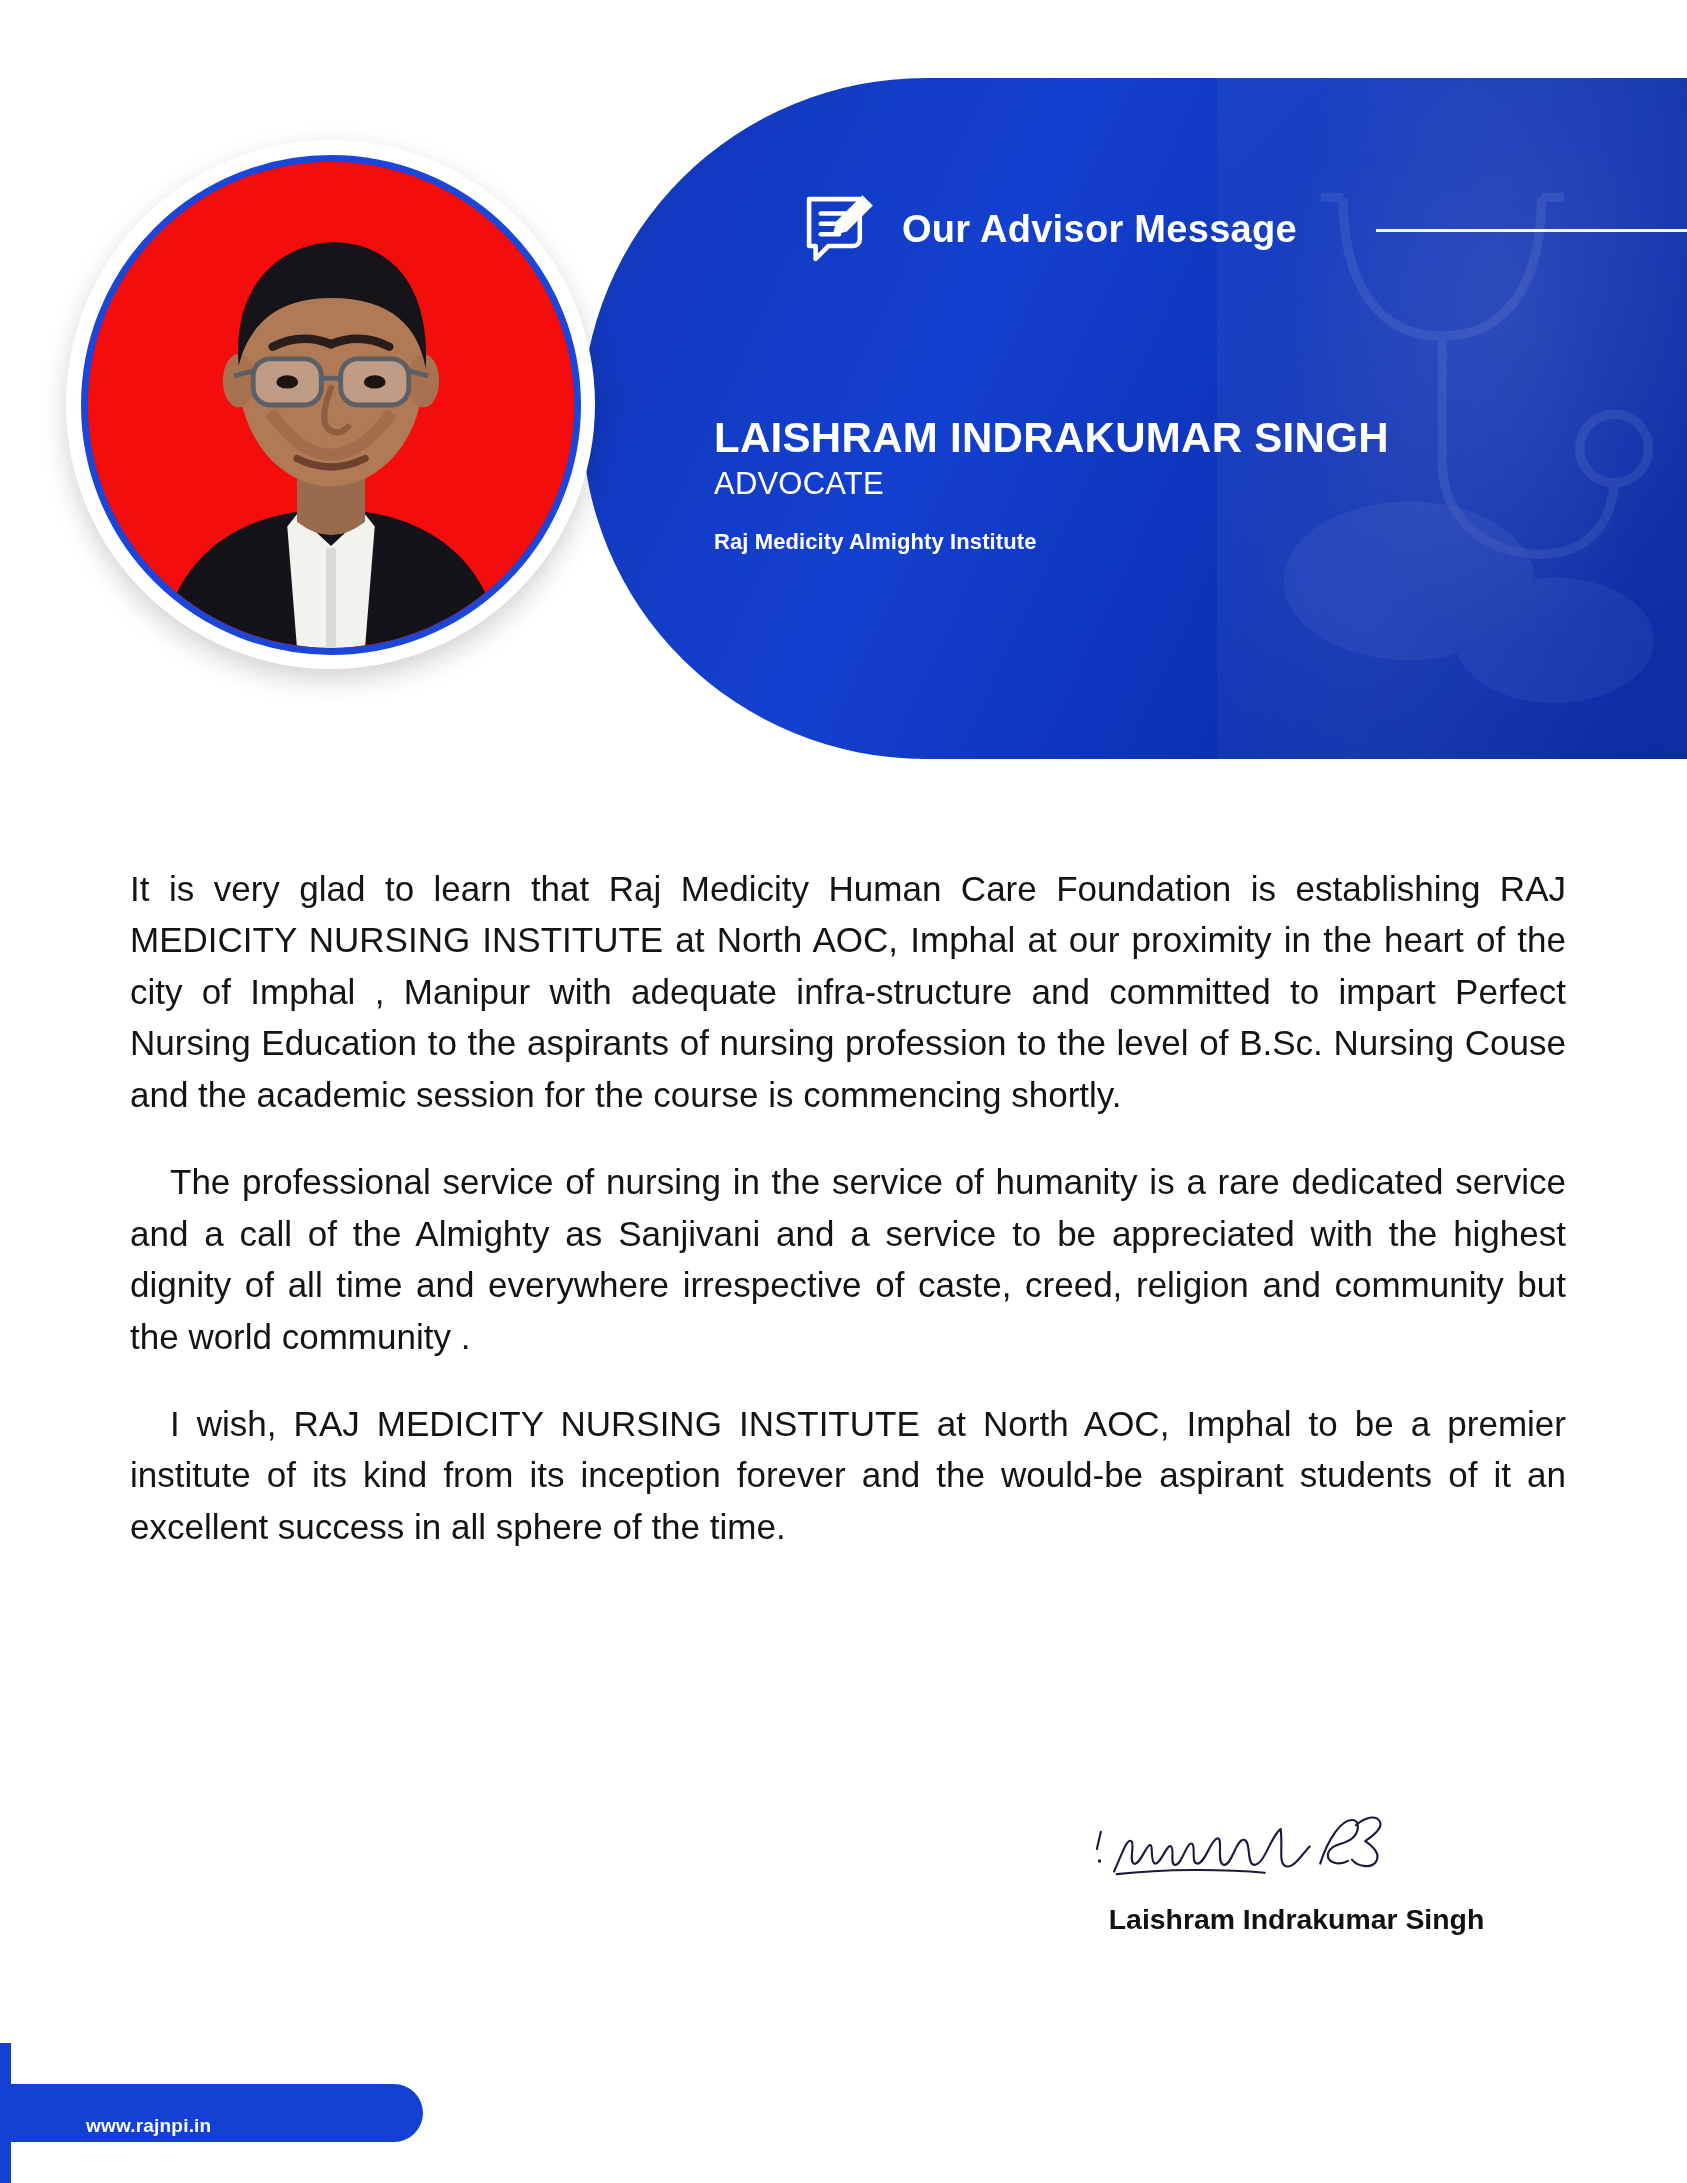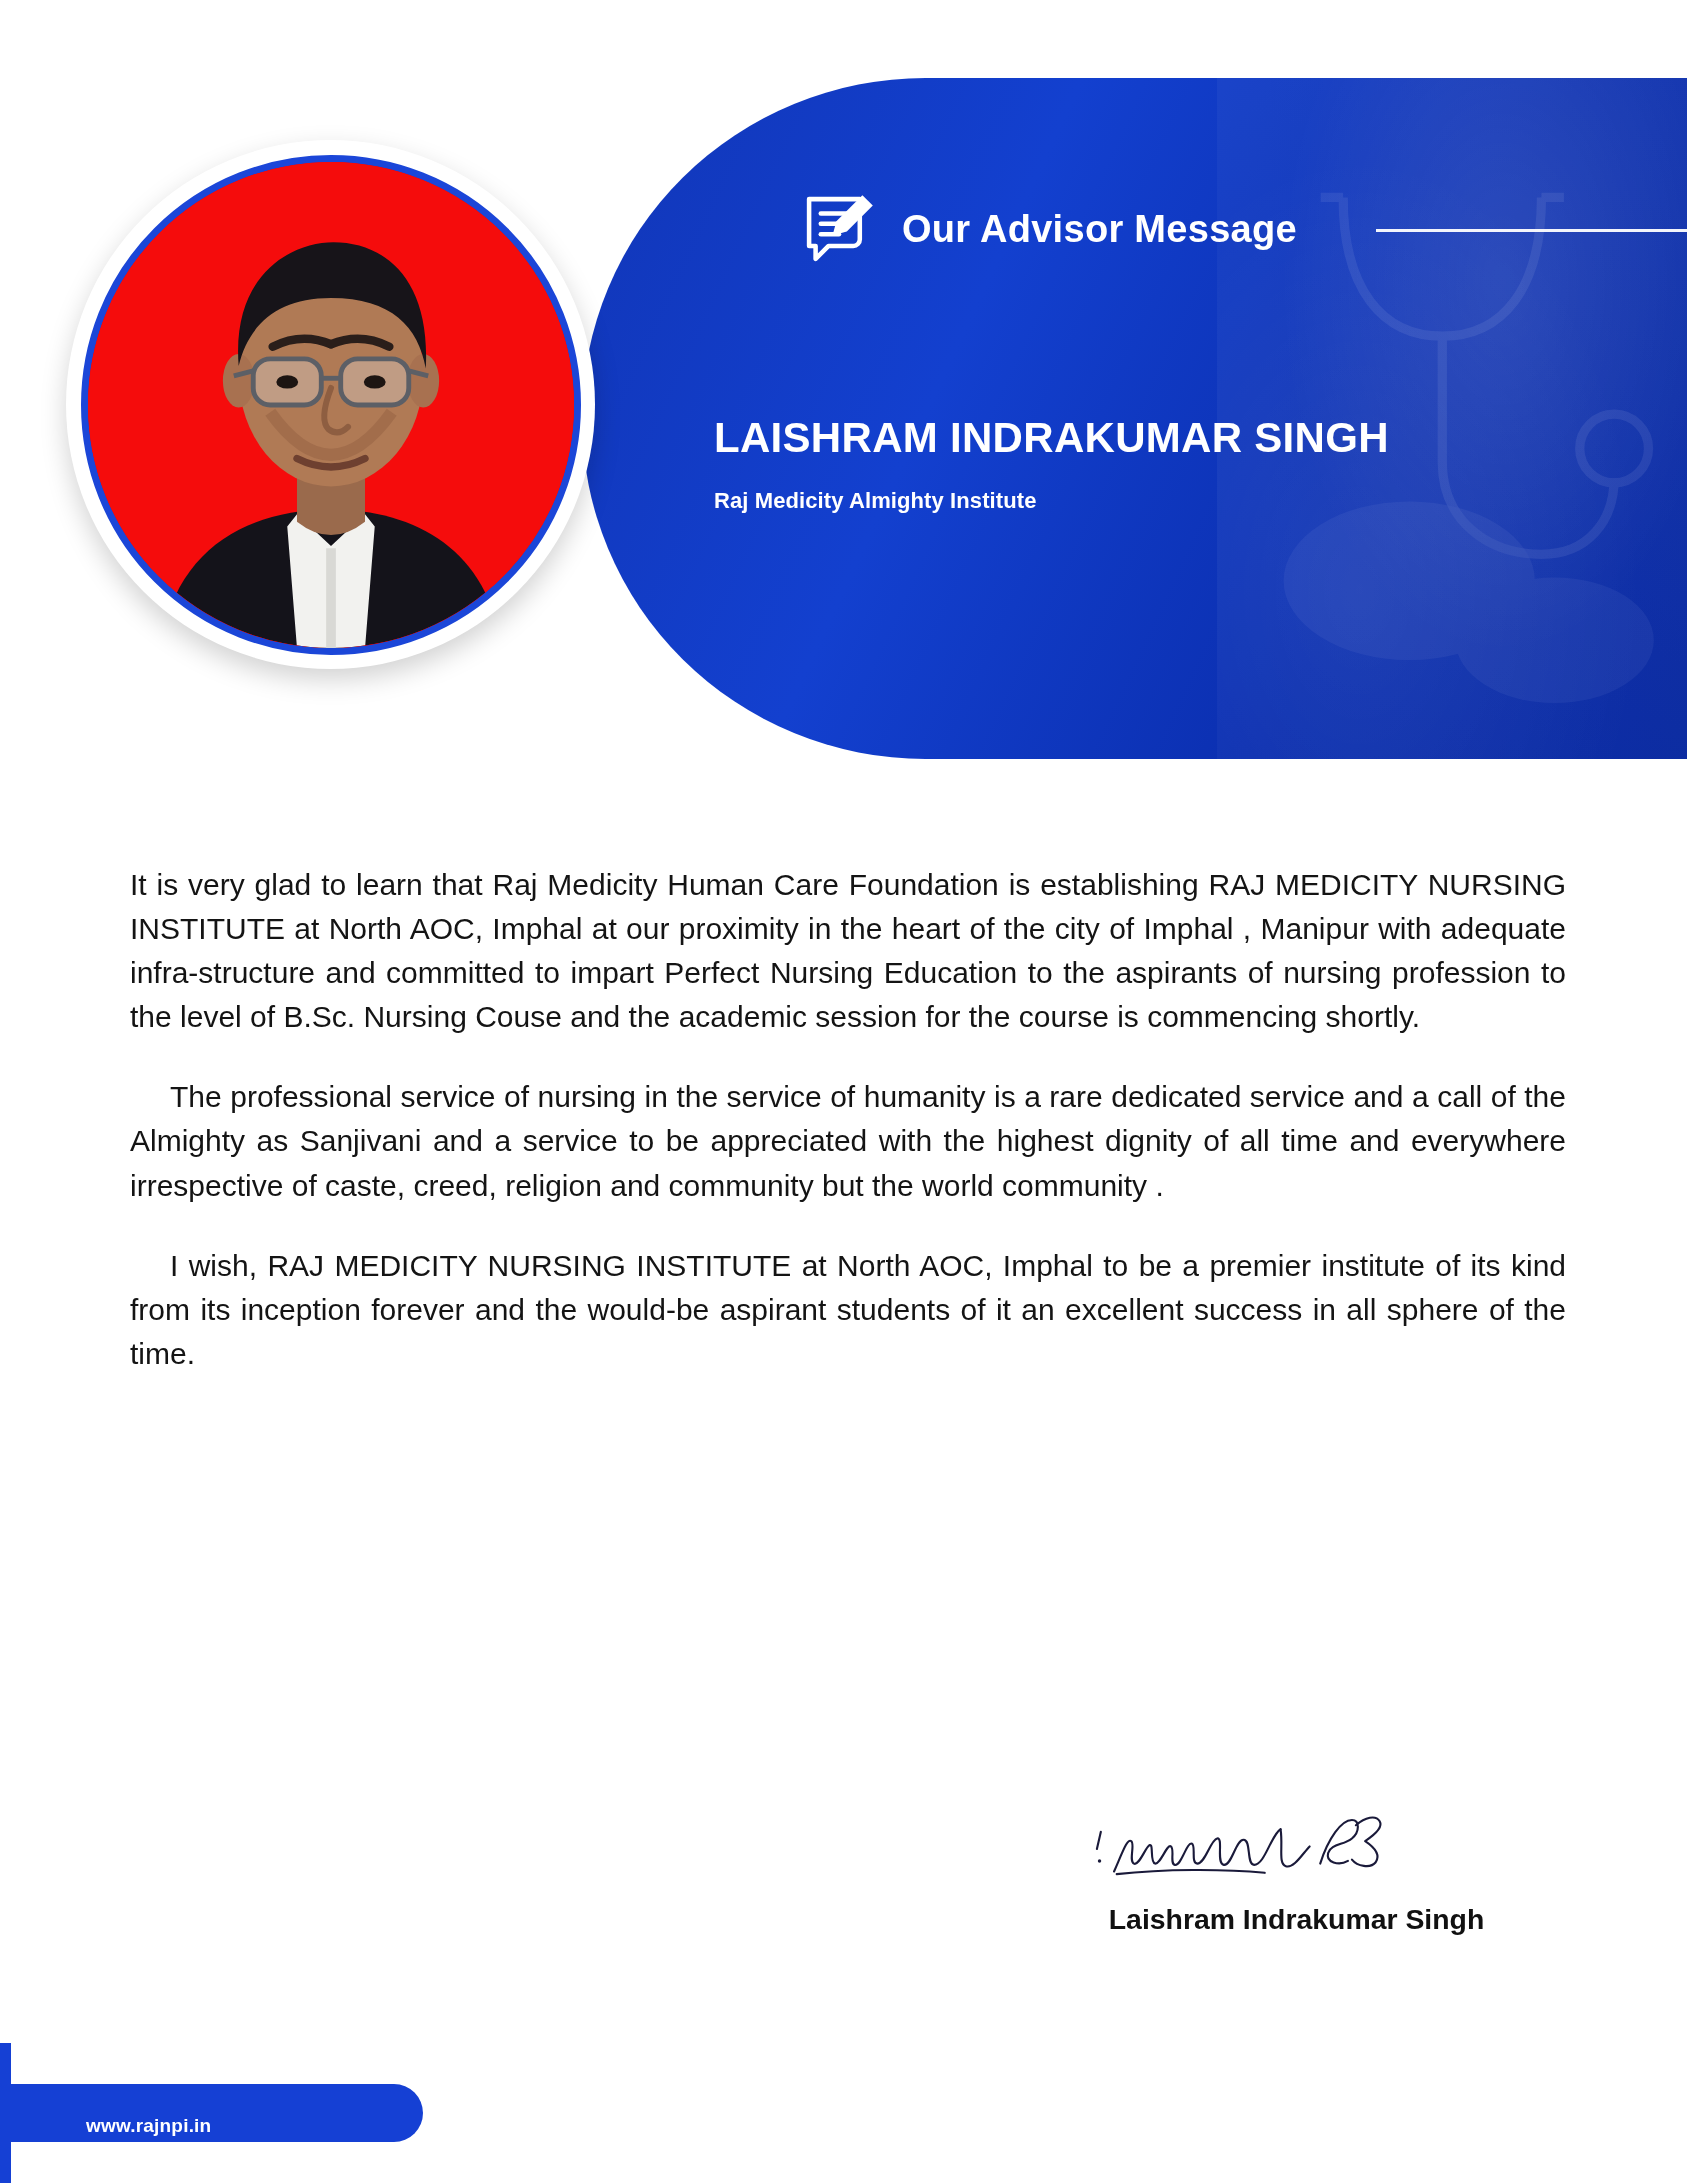--- a/index.html
+++ b/index.html
@@ -157,21 +157,21 @@
   }
   .photo-svg { display:block; width:100%; height:100%; }
 
   
   .content {
     position: absolute;
     left: 130px;
     top: 863px;
     width: 1436px;
     color: #141414;
-    font-size: 30px;
+    font-size: 35px;
     line-height: 1.47;
     text-align: justify;
   }
   .content p {
     margin: 0 0 1.3px 0;
   }
   .content p.indent {
     text-indent: 40px;
     margin-top: 36px;
   }
@@ -261,20 +261,21 @@
         </g>
         <path d="M96 8 l16 16 -40 40 -22 6 6 -22 Z" fill="#ffffff"></path>
       </svg>
       <div class="banner-title">Our Advisor Message</div>
     </div>
 
     <div class="title-rule"></div>
 
     <div class="person-block">
       <div class="person-name">LAISHRAM INDRAKUMAR SINGH</div>
+      <div class="person-role">ADVOCATE</div>
       <div class="person-org">Raj Medicity Almighty Institute</div>
     </div>
   </div>
 
   <div class="photo-wrap">
     <div class="photo-outer"></div>
     <div class="photo-ring">
       <div class="photo-inner">
         <svg class="photo-svg" viewBox="0 0 400 400" preserveAspectRatio="xMidYMid slice" aria-hidden="true">
           <rect x="0" y="0" width="400" height="400" fill="#f50c0c"></rect>

